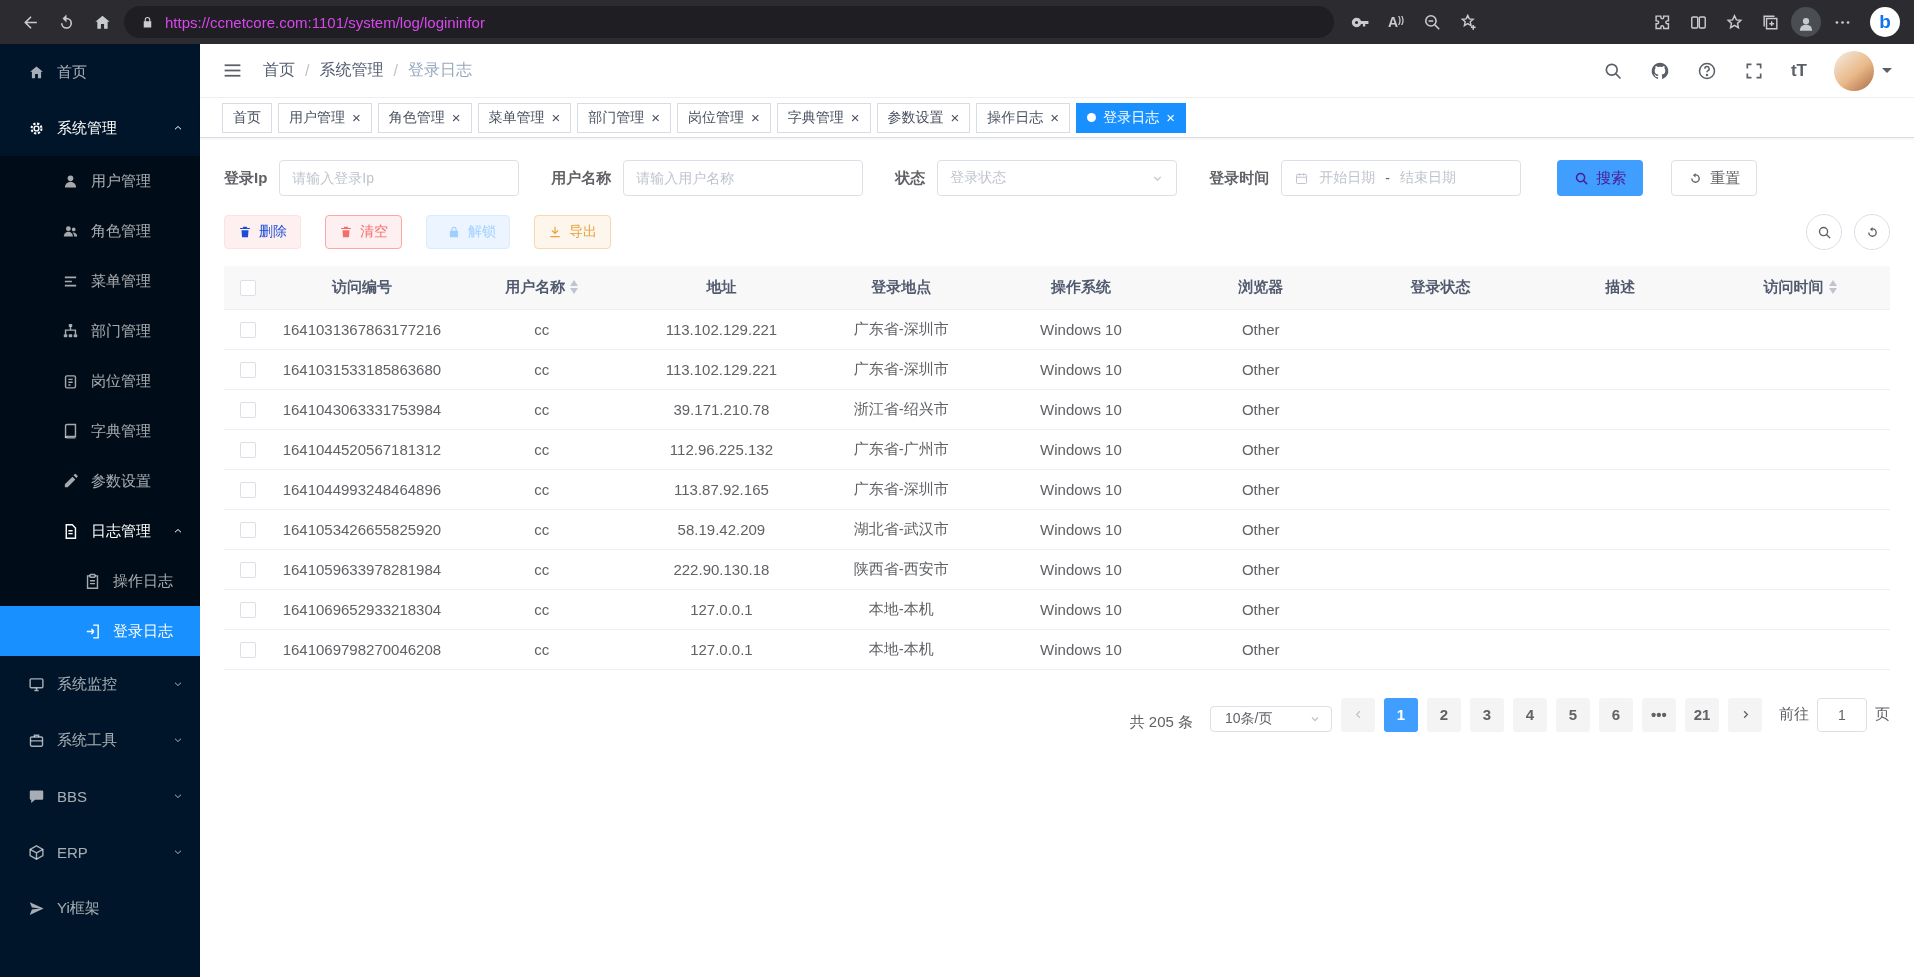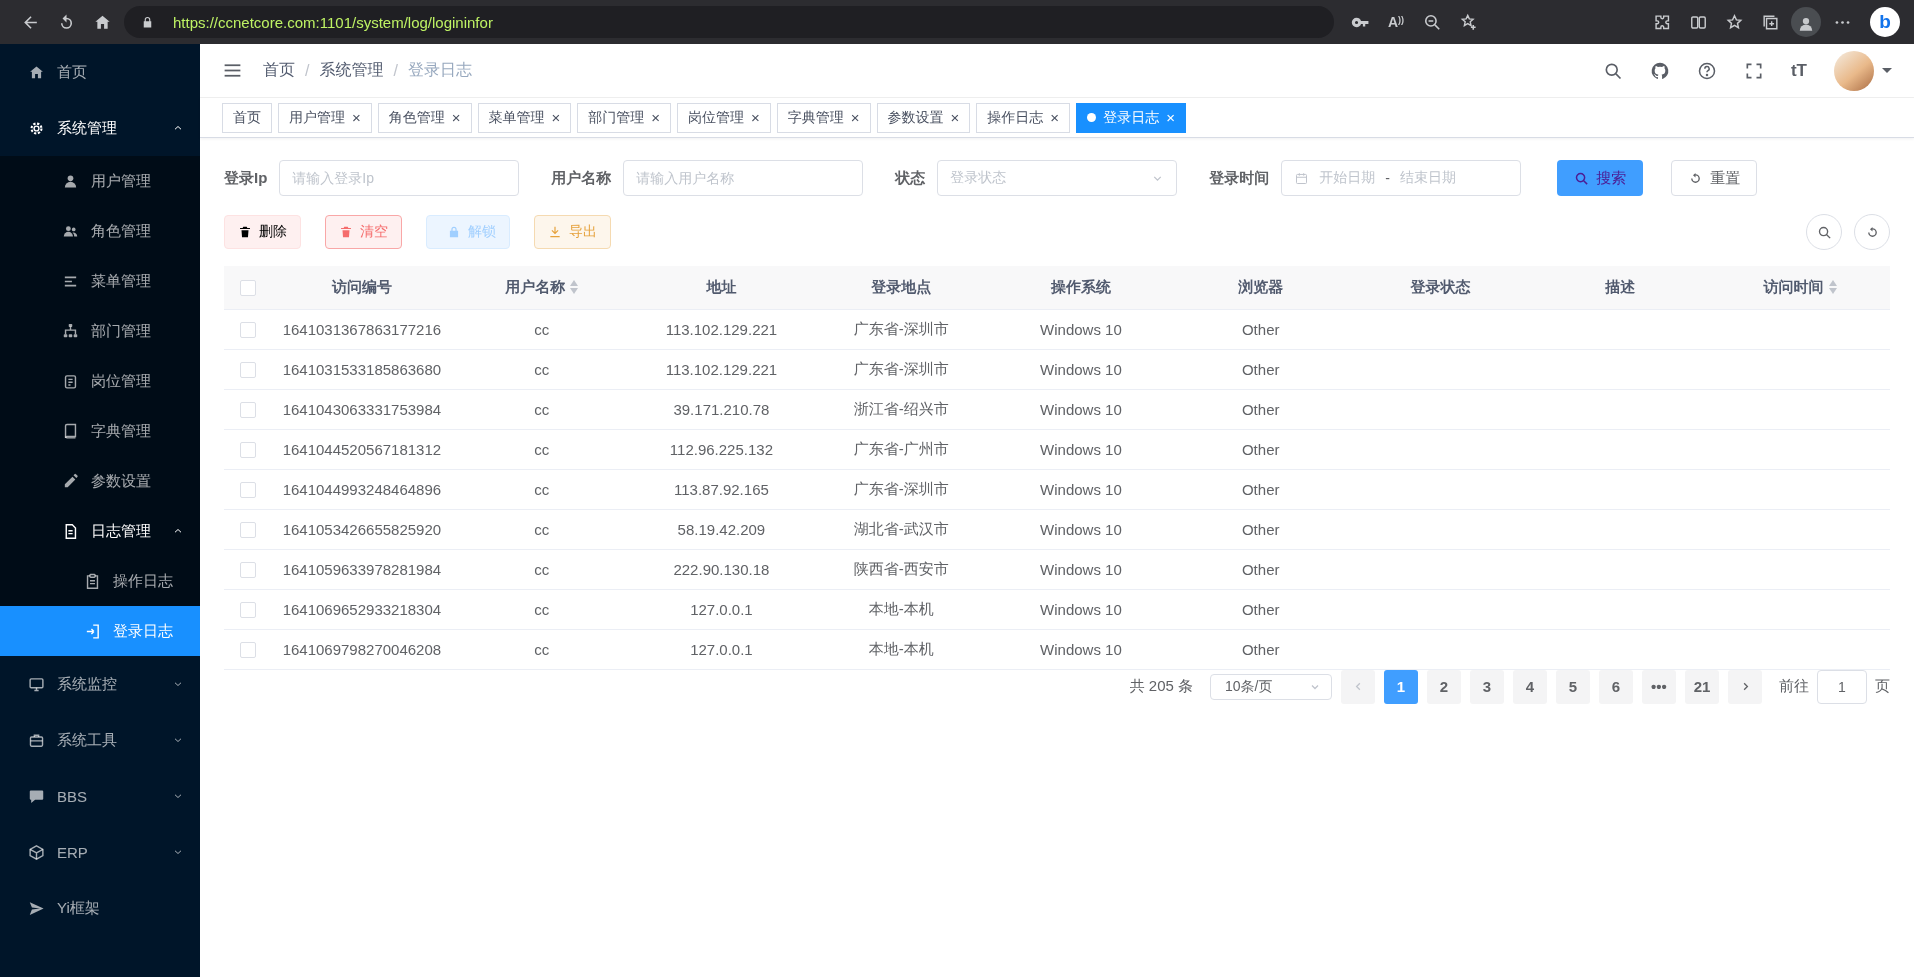--- a/index.html
+++ b/index.html
@@ -6,21 +6,21 @@
   html,body { width:1914px; height:977px; }
   body { font-family:"Liberation Sans","DejaVu Sans",sans-serif; background:#fff; overflow:hidden; }
   .screen { width:1914px; height:977px; display:flex; flex-direction:column; }
 
   
   .browser-bar { height:44px; flex:0 0 44px; background:#2c2c30; display:flex; align-items:center; padding:0 12px; color:#c9cbce; }
   .b-btn { width:36px; height:34px; border-radius:6px; display:flex; align-items:center; justify-content:center; flex:0 0 auto; cursor:pointer; }
   .b-btn svg { width:19px; height:19px; display:block; }
   .omnibox { width:1210px; flex:0 0 auto; height:32px; background:#1f1f23; border-radius:16px; display:flex; align-items:center; padding:0 16px; gap:10px; margin:0 8px 0 4px; }
   .ob-ic svg { width:15px; height:15px; display:block; }
-  .ob-url { font-size:15px; color:#bef264; white-space:nowrap; overflow:hidden;margin-left:8px; }
+  .ob-url { font-size:15px; color:#d946ef; white-space:nowrap; overflow:hidden; }
   .ra { font-size:14px; font-weight:700; display:flex; align-items:flex-start; color:#c9cbce; }
   .ra-waves { font-size:9px; margin-top:1px; }
   .flex-sp { flex:1 1 auto; }
   .avatar-b { width:30px; height:30px; border-radius:50%; background:#4a4d51; color:#c7c9cc; display:flex; align-items:center; justify-content:center; overflow:hidden; }
   .avatar-b svg { width:20px; height:20px; margin-top:4px; }
   .bing { width:30px; height:30px; border-radius:50%; background:#fff; color:#1273eb; display:flex; align-items:center; justify-content:center; font-weight:700; font-size:19px; margin:0 2px 0 10px; cursor:pointer; }
 
   
   .app { flex:1; display:flex; min-height:0; }
 
@@ -76,41 +76,41 @@
   .date-range svg { width:15px; height:15px; color:#c0c4cc; flex:0 0 auto; }
   .dr-sep { color:#606266; }
   .btn { height:36px; border-radius:4px; display:inline-flex; align-items:center; gap:7px; padding:0 16px; font-size:15px; cursor:pointer; border:1px solid transparent; white-space:nowrap; }
   .btn svg { width:15px; height:15px; }
   .btn-primary { background:#409eff; color:#4c1d95; margin-left:4px; }
   .btn-default { background:#fff; border-color:#dcdfe6; color:#606266; margin-left:28px; }
 
   .toolbar-row { display:flex; align-items:center; gap:24px; margin-bottom:16px; }
   .btn-sm { height:34px; padding:0 13px; font-size:14px; border-radius:4px; display:inline-flex; align-items:center; gap:7px; border:1px solid; cursor:pointer; white-space:nowrap; }
   .btn-sm svg { width:14px; height:14px; }
-  .btn-danger-dis { background:#fef0f0; border-color:#fde2e2; color:#000000; }
+  .btn-danger-dis { background:#fef0f0; border-color:#fde2e2; color:#1d4ed8; }
   .btn-danger { background:#fef0f0; border-color:#f9a7a7; color:#f56c6c; }
   .btn-primary-dis { background:#ecf5ff; border-color:#d9ecff; color:#a0cfff;padding-left:20px; }
   .btn-warning { background:#fdf6ec; border-color:#f5dab1; color:#e6a23c; }
   .tool-circles { margin-left:auto; display:flex; gap:12px; }
   .circle-btn { width:36px; height:36px; border-radius:50%; border:1px solid #dcdfe6; background:#fff; color:#606266; display:flex; align-items:center; justify-content:center; cursor:pointer; }
   .circle-btn svg { width:15px; height:15px; }
 
   table { width:100%; border-collapse:collapse; table-layout:fixed; }
   col.cb { width:48px; }
   col.eq { width:calc((100% - 48px) / 9); }
   th { height:43px; background:#f8f8f9; color:#515a6e; font-size:15px; font-weight:700; text-align:center; border-bottom:1px solid #ebeef5; white-space:nowrap; }
   td { height:40px; color:#606266; font-size:15px; text-align:center; border-bottom:1px solid #ebeef5; white-space:nowrap; overflow:hidden; }
   .checkbox { display:inline-block; width:16px; height:16px; border:1px solid #dcdfe6; border-radius:2px; background:#fff; vertical-align:middle; cursor:pointer; }
   .th-flex { display:inline-flex; align-items:center; justify-content:center; gap:5px; }
   .sort { display:inline-flex; flex-direction:column; gap:2px; }
   .sort i { display:block; width:0; height:0; border:4.5px solid transparent; }
   .sort .up { border-top:none; border-bottom:6px solid #c0c4cc; }
   .sort .down { border-bottom:none; border-top:6px solid #c0c4cc; }
 
-  .pager { display:flex; align-items:center; justify-content:flex-end; gap:9px; color:#606266; font-size:15px; }
+  .pager { display:flex; align-items:flex-end; justify-content:flex-end; gap:9px; margin-top:28px; color:#606266; font-size:15px; }
   .pg-total { margin-right:8px; }
   .pg-size { width:122px; height:26px; border:1px solid #dcdfe6; border-radius:4px; background:#fff; display:flex; align-items:center; padding:0 10px 0 14px; font-size:14px; color:#606266; cursor:pointer; }
   .pg-size svg { margin-left:auto; width:12px; height:12px; color:#c0c4cc; }
   .pg-btn { min-width:34px; height:34px; padding:0 5px; background:#f4f4f5; color:#606266; border-radius:3px; display:flex; align-items:center; justify-content:center; font-weight:600; cursor:pointer; }
   .pg-btn svg { width:13px; height:13px; }
   .pg-btn.prev { color:#c0c4cc; }
   .pg-btn.active { background:#409eff; color:#fff; }
   .pg-goto { display:flex; align-items:center; gap:8px; margin-left:8px; }
   .pg-input { width:50px; height:34px; border:1px solid #dcdfe6; border-radius:4px; text-align:center; font-size:14px; color:#606266; font-family:inherit; outline:none; }
 </style>

